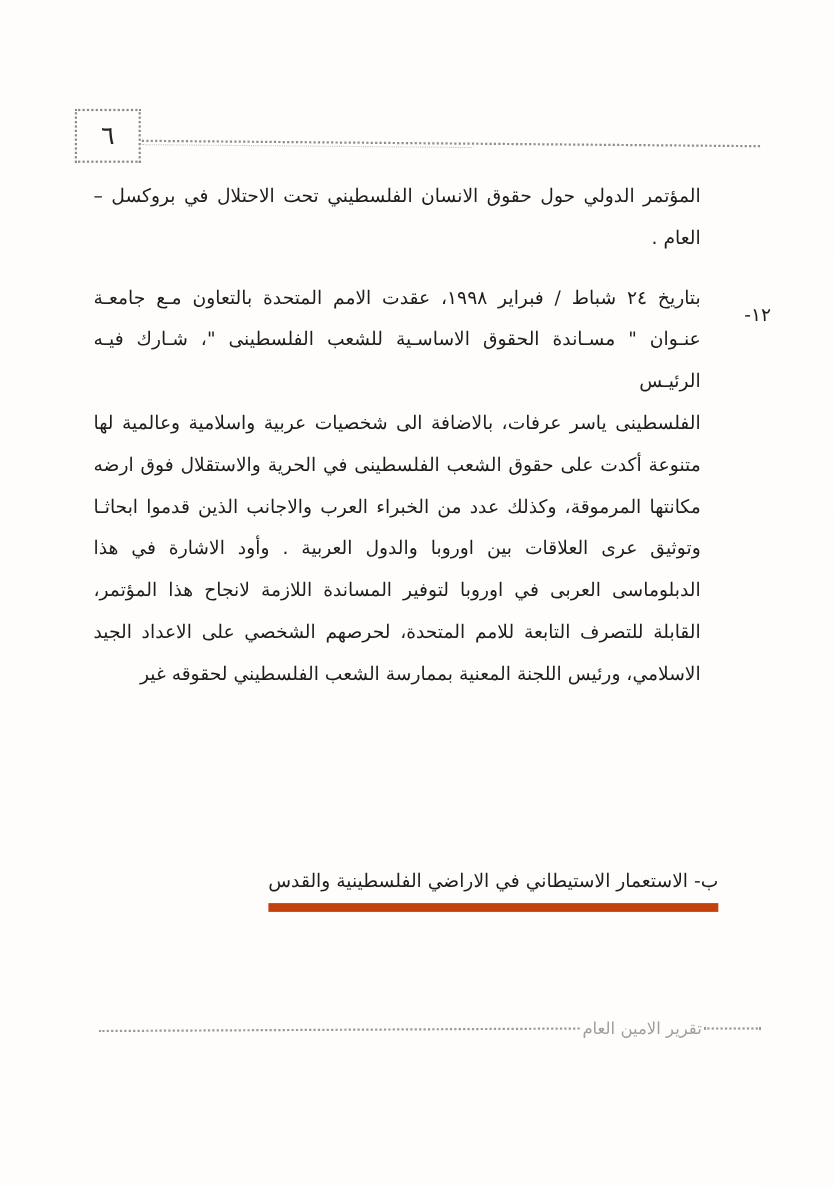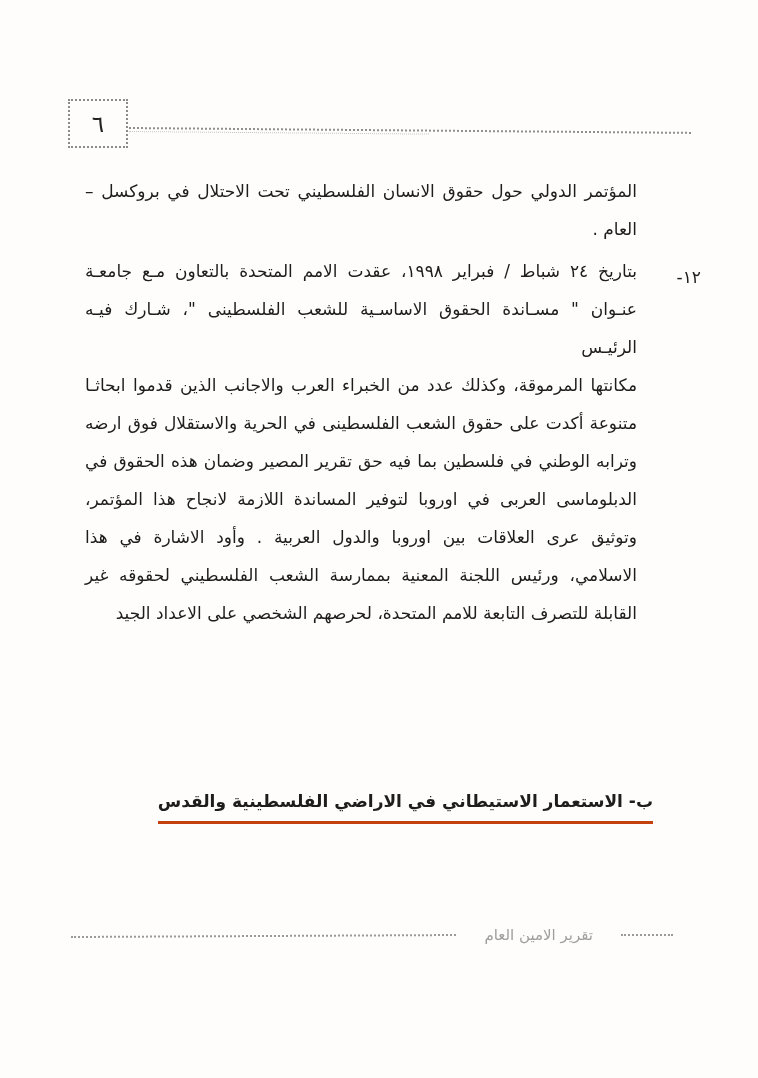--- a/index.html
+++ b/index.html
@@ -41,44 +41,43 @@
     font-size:17px;line-height:38px;
     color:#1d1d1d;
   }
   .line{
     text-align:justify;
     text-align-last:justify;
   }
   .block-end .line:last-child{
     text-align-last:right;
   }
-  .intro{top:172px;}
+  .intro{top:160px;}
   .item12{top:252px;}
   .item{position:relative;}
   .item-number{
-    position:absolute;right:-64px;top:6px;width:62px;
+    position:absolute;right:-64px;top:16px;width:62px;
     line-height:38px;
     letter-spacing:4px;
   }
   .heading{
     position:absolute;left:85px;width:552px;top:786px;
     direction:rtl;text-align:right;
     font-size:17px;line-height:30px;
   }
   .heading-text{
     display:inline-block;
     margin-right:-16px;
-    border-bottom:3px solid #c2410c;
+    border-bottom:8px solid #c2410c;
     padding-bottom:5px;
-    font-weight:bold;
   }
   
   .footer{
-    position:absolute;left:71px;top:926px;width:602px;
-    display:flex;align-items:center;gap:28px;
+    position:absolute;left:90px;top:926px;width:602px;
+    display:flex;align-items:center;gap:2px;
     direction:ltr;
   }
   .rule-long{
     flex:1;height:0;border-top:2px dotted #9a9a9a;
     transform:rotate(-0.3deg);transform-origin:right center;
   }
   .rule-short{
     width:52px;height:0;border-top:2px dotted #9a9a9a;
   }
   .footer-label{
@@ -103,27 +102,27 @@
   <div class="text-col intro block-end">
       <div class="line">المؤتمر الدولي حول حقوق الانسان الفلسطيني تحت الاحتلال  في بروكسل –</div>
       <div class="line">العام .</div>
     </div>
 
   <div class="text-col item12 item block-end">
     <span class="item-number">١٢-</span>
     <div>
         <div class="line">بتاريخ ٢٤ شباط / فبراير ١٩٩٨، عقدت  الامم المتحدة بالتعاون مـع جامعـة</div>
         <div class="line">عنـوان " مسـاندة الحقوق الاساسـية للشعب الفلسطينى "، شـارك فيـه الرئيـس</div>
+        <div class="line">الفلسطينى ياسر عرفات، بالاضافة الى شخصيات عربية واسلامية وعالمية لها</div>
+        <div class="line">متنوعة أكدت على حقوق الشعب الفلسطينى في الحرية والاستقلال فوق  ارضه</div>
         <div class="line">مكانتها المرموقة، وكذلك عدد من الخبراء العرب والاجانب الذين قدموا ابحاثـا</div>
-        <div class="line">متنوعة أكدت على حقوق الشعب الفلسطينى في الحرية والاستقلال فوق  ارضه</div>
-        <div class="line">وترابه الوطني في فلسطين بما فيه حق تقرير المصير وضمان هذه الحقوق في</div>
+        <div class="line">وتوثيق عرى العلاقات بين اوروبا والدول العربية . وأود الاشارة في هذا</div>
         <div class="line">الدبلوماسى العربى في اوروبا لتوفير  المساندة اللازمة لانجاح هذا المؤتمر،</div>
-        <div class="line">وتوثيق عرى العلاقات بين اوروبا والدول العربية . وأود الاشارة في هذا</div>
+        <div class="line">القابلة للتصرف التابعة للامم المتحدة، لحرصهم الشخصي على الاعداد الجيد</div>
         <div class="line">الاسلامي، ورئيس اللجنة المعنية بممارسة الشعب الفلسطيني لحقوقه غير</div>
-        <div class="line">القابلة للتصرف التابعة للامم المتحدة، لحرصهم الشخصي على الاعداد الجيد</div>
       </div>
   </div>
 
   <div class="heading">
     <span class="heading-text">ب- الاستعمار الاستيطاني في الاراضي الفلسطينية والقدس</span>
   </div>
 
   <div class="footer">
     <div class="rule-long"></div>
     <span class="footer-label">تقرير الامين العام</span>

